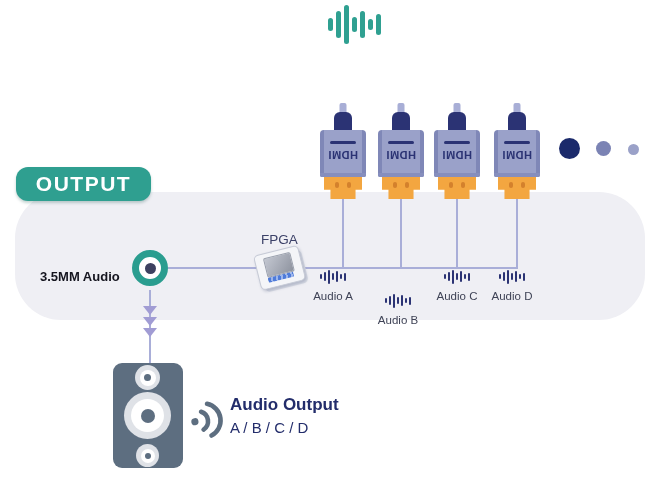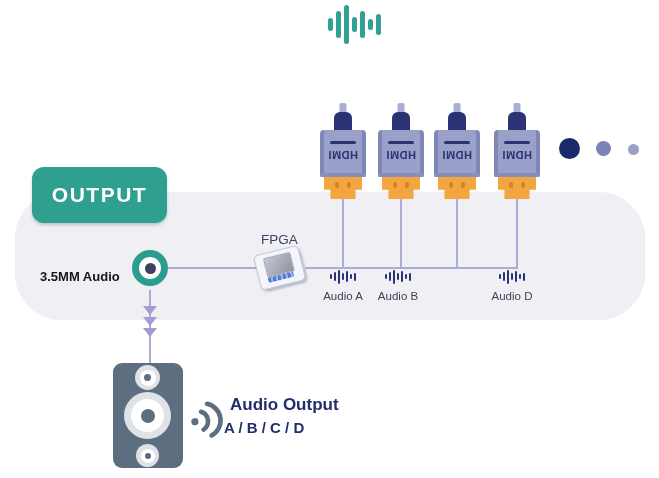--- a/index.html
+++ b/index.html
@@ -7,21 +7,21 @@
     position:relative;width:659px;height:478px;overflow:hidden;background:#ffffff;
     font-family:"Liberation Sans", sans-serif;
   }
   
   .badge{
     position:absolute;background:#2f9f90;color:#ffffff;font-weight:800;
     display:flex;align-items:center;justify-content:center;letter-spacing:1.5px;
     box-shadow:0 2px 3px rgba(20,80,70,.25);z-index:6;
   }
   #input-badge{left:150px;top:23px;width:132px;height:47px;border-radius:15px;font-size:22px;}
-  #output-badge{left:32px;top:167px;width:135px;height:56px;border-radius:12px;font-size:21px;}
+  #output-badge{left:16px;top:167px;width:135px;height:34px;border-radius:12px;font-size:21px;}
   
   .wave-big{position:absolute;left:328px;top:2px;height:44px;display:flex;align-items:center;gap:3px;z-index:2;}
   .wave-big span{width:5px;border-radius:3px;background:#2fa091;}
   #main-title{position:absolute;left:327px;top:58px;font-size:22px;font-weight:800;color:#131313;letter-spacing:.2px;z-index:2;}
   
   .connector{position:absolute;top:103px;width:50px;height:96px;z-index:4;}
   .c-stub{position:absolute;left:50%;transform:translateX(-50%);top:0;width:7px;height:16px;background:#a8aed6;border-radius:2px;}
   .c-plug{position:absolute;left:50%;transform:translateX(-50%);top:9px;width:18px;height:22px;background:#2b3374;border-radius:6px 6px 2px 2px;}
   .c-body{position:absolute;left:50%;transform:translateX(-50%);top:27px;width:46px;height:47px;border-radius:4px 4px 2px 2px;
     background:linear-gradient(90deg,#7f87b7 0px,#7f87b7 4px,#9aa1c9 4px,#9aa1c9 42px,#7f87b7 42px);}
@@ -69,21 +69,21 @@
   
   #speaker{position:absolute;left:113px;top:363px;width:70px;height:105px;background:#5d6e80;border-radius:9px;z-index:2;}
   .spk-c{position:absolute;border-radius:50%;background:#dfe2e7;display:flex;align-items:center;justify-content:center;}
   .spk-w{border-radius:50%;background:#ffffff;display:flex;align-items:center;justify-content:center;}
   .spk-d{border-radius:50%;background:#5d6e80;}
   #spk-top{left:22px;top:2px;width:25px;height:25px;} #spk-top .spk-w{width:16px;height:16px;} #spk-top .spk-d{width:7px;height:7px;}
   #spk-mid{left:11px;top:29px;width:47px;height:47px;} #spk-mid .spk-w{width:33px;height:33px;} #spk-mid .spk-d{width:14px;height:14px;}
   #spk-bot{left:23px;top:81px;width:23px;height:23px;} #spk-bot .spk-w{width:14px;height:14px;} #spk-bot .spk-d{width:6px;height:6px;}
   #soundwave{position:absolute;left:188px;top:397px;z-index:2;transform:rotate(-8deg);}
   #speaker-title{position:absolute;left:230px;top:395px;font-size:17px;font-weight:800;color:#232d6b;z-index:2;}
-  #speaker-sub{position:absolute;left:224px;top:419px;font-size:15px;font-weight:700;color:#232d6b;z-index:2;}
+  #speaker-sub{position:absolute;left:230px;top:419px;font-size:15px;font-weight:400;color:#232d6b;z-index:2;}
 </style>
 </head>
 <body>
 
 <div id="stage">
 
 
   <div class="wave-big">
       <span style="height: 13px;"></span>
       <span style="height: 27px;"></span>
@@ -164,43 +164,55 @@
     </div>
 
   <div id="fpga-label">FPGA</div>
   <div class="chip">
     <div class="chip-back"></div>
     <div class="chip-base"></div>
     <div class="chip-die"></div>
     <div class="chip-blue"></div>
   </div>
 
-  <div class="channel" style="left:311px;">
+  <div class="channel" style="left:301px;">
     <div class="wave-small">
         <span style="height: 5px;"></span>
         <span style="height: 9px;"></span>
         <span style="height: 14px;"></span>
         <span style="height: 7px;"></span>
         <span style="height: 11px;"></span>
         <span style="height: 5px;"></span>
         <span style="height: 8px;"></span>
       </div>
     <b>Audio A</b>
   </div>
-  <div class="channel" style="left:366px;">
+  <div class="channel" style="left:366px;margin-top:24px;">
     <div class="wave-small">
         <span style="height: 5px;"></span>
         <span style="height: 9px;"></span>
         <span style="height: 14px;"></span>
         <span style="height: 7px;"></span>
         <span style="height: 11px;"></span>
         <span style="height: 5px;"></span>
         <span style="height: 8px;"></span>
       </div>
     <b>Audio B</b>
+  </div>
+  <div class="channel" style="left:425px;">
+    <div class="wave-small">
+        <span style="height: 5px;"></span>
+        <span style="height: 9px;"></span>
+        <span style="height: 14px;"></span>
+        <span style="height: 7px;"></span>
+        <span style="height: 11px;"></span>
+        <span style="height: 5px;"></span>
+        <span style="height: 8px;"></span>
+      </div>
+    <b>Audio C</b>
   </div>
   <div class="channel" style="left:480px;">
     <div class="wave-small">
         <span style="height: 5px;"></span>
         <span style="height: 9px;"></span>
         <span style="height: 14px;"></span>
         <span style="height: 7px;"></span>
         <span style="height: 11px;"></span>
         <span style="height: 5px;"></span>
         <span style="height: 8px;"></span>

